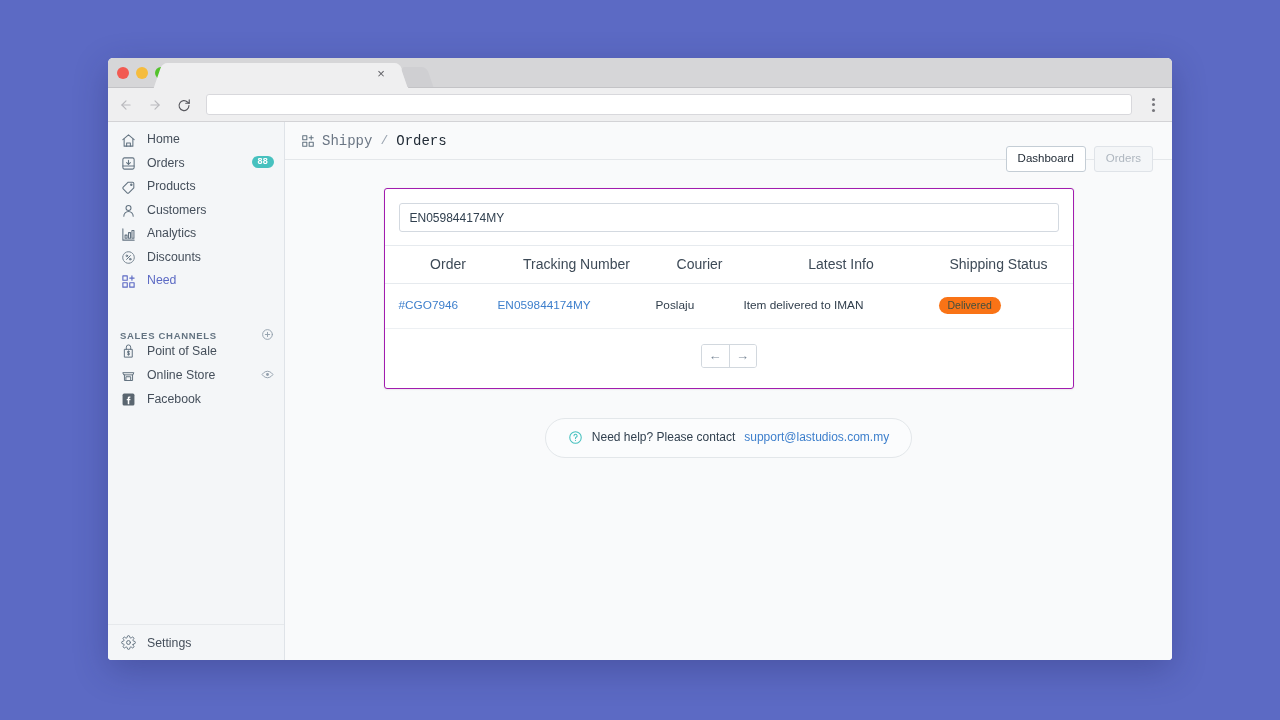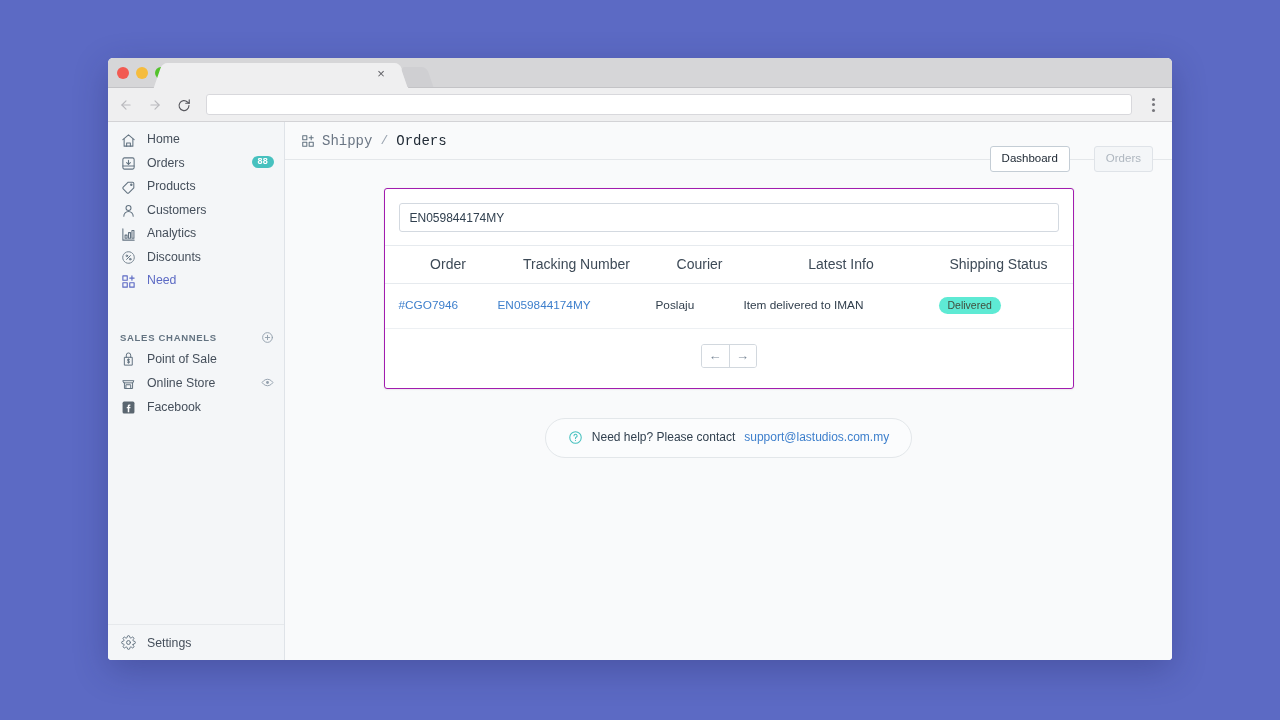--- a/index.html
+++ b/index.html
@@ -202,24 +202,24 @@
     font-size: 9px;
     font-weight: bold;
     border-radius: 9px;
     padding: 1.5px 6px 2px;
     line-height: 1;
     letter-spacing: .2px;
   }
 
   .section-head {
     display: flex;
-    align-items: center;
+    align-items: flex-end;
     padding: 0 10px 0 12px;
     height: 22px;
-    margin-top: 30px;
+    margin-top: 22px;
     margin-bottom: 3px;
   }
   .section-head .sh-label {
     flex: 1 1 auto;
     font-size: 9.5px;
     font-weight: bold;
     letter-spacing: .7px;
     color: #637381;
   }
   .section-head .sh-add { color: #919eab; display: flex; cursor: pointer; }
@@ -259,21 +259,21 @@
     display: flex;
     align-items: center;
     padding: 0 19px 0 16px;
   }
   .breadcrumb { display: flex; align-items: center; gap: 7px; flex: 1 1 auto; font-family: Liberation Mono, monospace; }
   .breadcrumb .bc-icon { color: #637381; display: flex; }
   .bc-app { font-size: 14px; color: #6b7684; }
   .bc-sep { font-size: 13px; color: #9aa4b0; margin: 0 1px; }
   .bc-page { font-size: 14px; color: #212b36; }
 
-  .topbar-actions { display: flex; gap: 24px; margin-top: 37px; }
+  .topbar-actions { display: flex; gap: 8px; margin-top: 37px; }
   .btn {
     font-size: 11.5px;
     padding: 5px 11px 6px;
     border-radius: 3px;
     border: 1px solid #c4cdd5;
     background: #ffffff;
     color: #212b36;
     cursor: pointer;
     line-height: 1.1;
   }
@@ -333,21 +333,21 @@
   .col-order    { width: 113px; padding-left: 14px !important; }
   .col-tracking { width: 158px; }
   .col-courier  { width: 88px; }
   .col-latest   { width: 195px; }
   .col-status   { padding-right: 14px !important; }
 
   a.link { color: #3d7fcc; text-decoration: none; cursor: pointer; }
 
   .pill {
     display: inline-block;
-    background: #5eead4;
+    background: #f97316;
     color: #414f3e;
     font-size: 10.5px;
     border-radius: 11px;
     padding: 2.5px 9px 3.5px;
     line-height: 1;
   }
 
   .pager-row { display: flex; justify-content: center; padding: 15px 0 20px; }
   .pager {
     display: flex;

